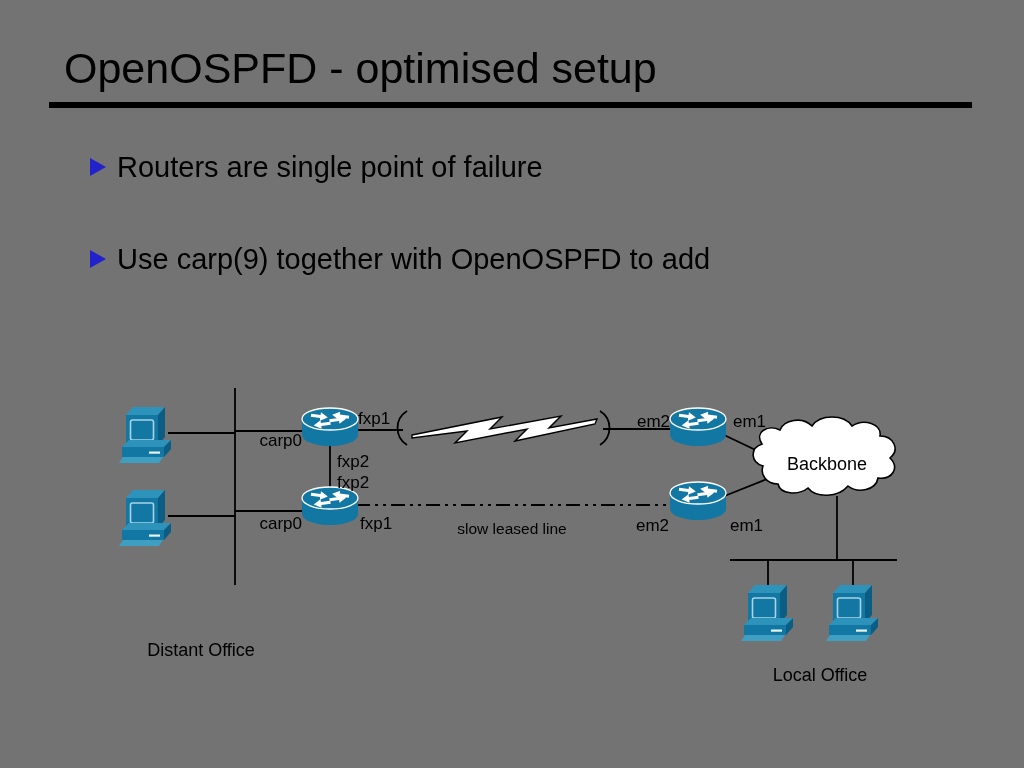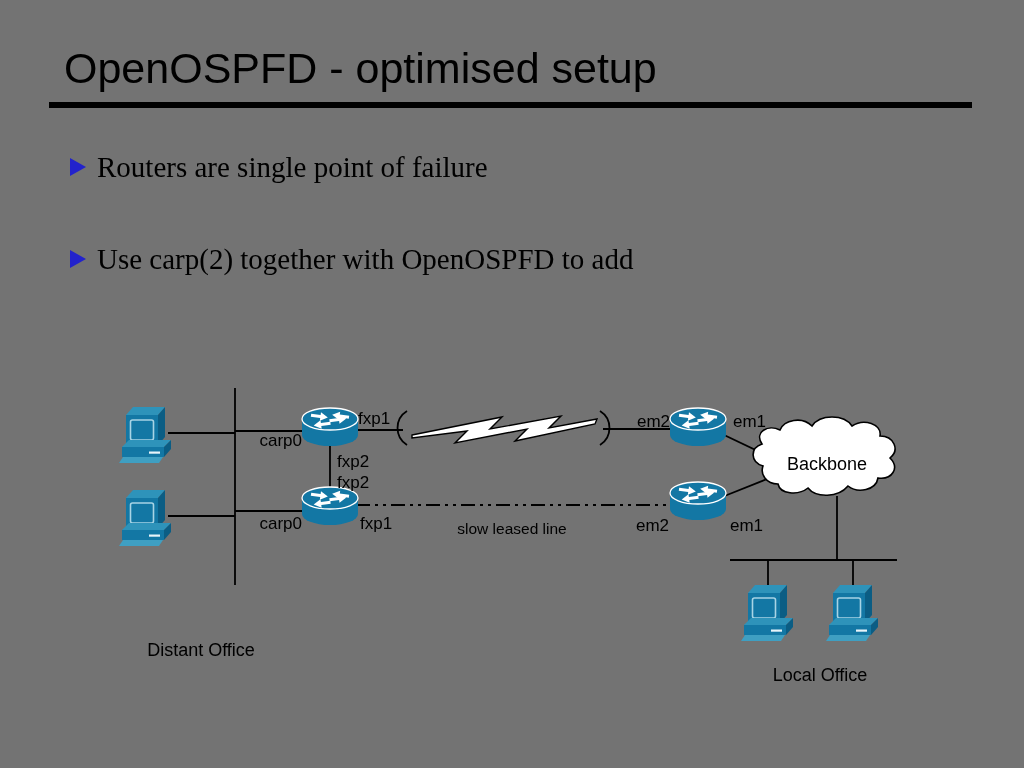--- a/index.html
+++ b/index.html
@@ -7,21 +7,21 @@
     position:relative; width:1024px; height:768px; background:#737373;
     font-family:"Liberation Sans", sans-serif; color:#000; overflow:hidden;
   }
   .title {
     position:absolute; left:64px; top:44px; font-size:43px; line-height:1.15;
     color:#000; white-space:nowrap;
   }
   .title-rule {
     position:absolute; left:49px; top:102px; width:923px; height:6px; background:#000;
   }
-  .bullet { position:absolute; left:70px; display:flex; align-items:flex-start;font-family:Liberation Serif, serif; }
+  .bullet { position:absolute; left:90px; display:flex; align-items:flex-start; }
   .bullet.b1 { top:146px; }
   .bullet.b2 { top:238px; }
   .bullet-marker {
     width:0; height:0; flex:none;
     border-top:9px solid transparent; border-bottom:9px solid transparent;
     border-left:16px solid #2222cc; margin-top:12px; margin-right:11px;
   }
   .bullet-text { font-size:29px; line-height:42px; }
   .bullet-text .bline { display:block; }
   svg.diagram { position:absolute; left:0; top:0; }
@@ -42,21 +42,21 @@
   <div class="bullet b1">
     <span class="bullet-marker"></span>
     <span class="bullet-text">
       <span class="bline">Routers are single point of failure</span>
     </span>
   </div>
 
   <div class="bullet b2">
     <span class="bullet-marker"></span>
     <span class="bullet-text">
-      <span class="bline">Use carp(2) together with OpenOSPFD to add</span>
+      <span class="bline">Use carp(9) together with OpenOSPFD to add</span>
     </span>
   </div>
 
   <svg class="diagram" width="1024" height="768" viewBox="0 0 1024 768">
 
     <defs>
       <polygon id="arr" points="0,-1.5 9.5,-1.5 9.5,-4.2 17,0 9.5,4.2 9.5,1.5 0,1.5"></polygon>
       <g id="router">
         <path d="M2,14 L2,29 A28,11 0 0,0 58,29 L58,14 Z" fill="#1377a4"></path>
         <ellipse cx="30" cy="13" rx="28" ry="11" fill="#1377a4" stroke="#ffffff" stroke-width="1.3"></ellipse>

